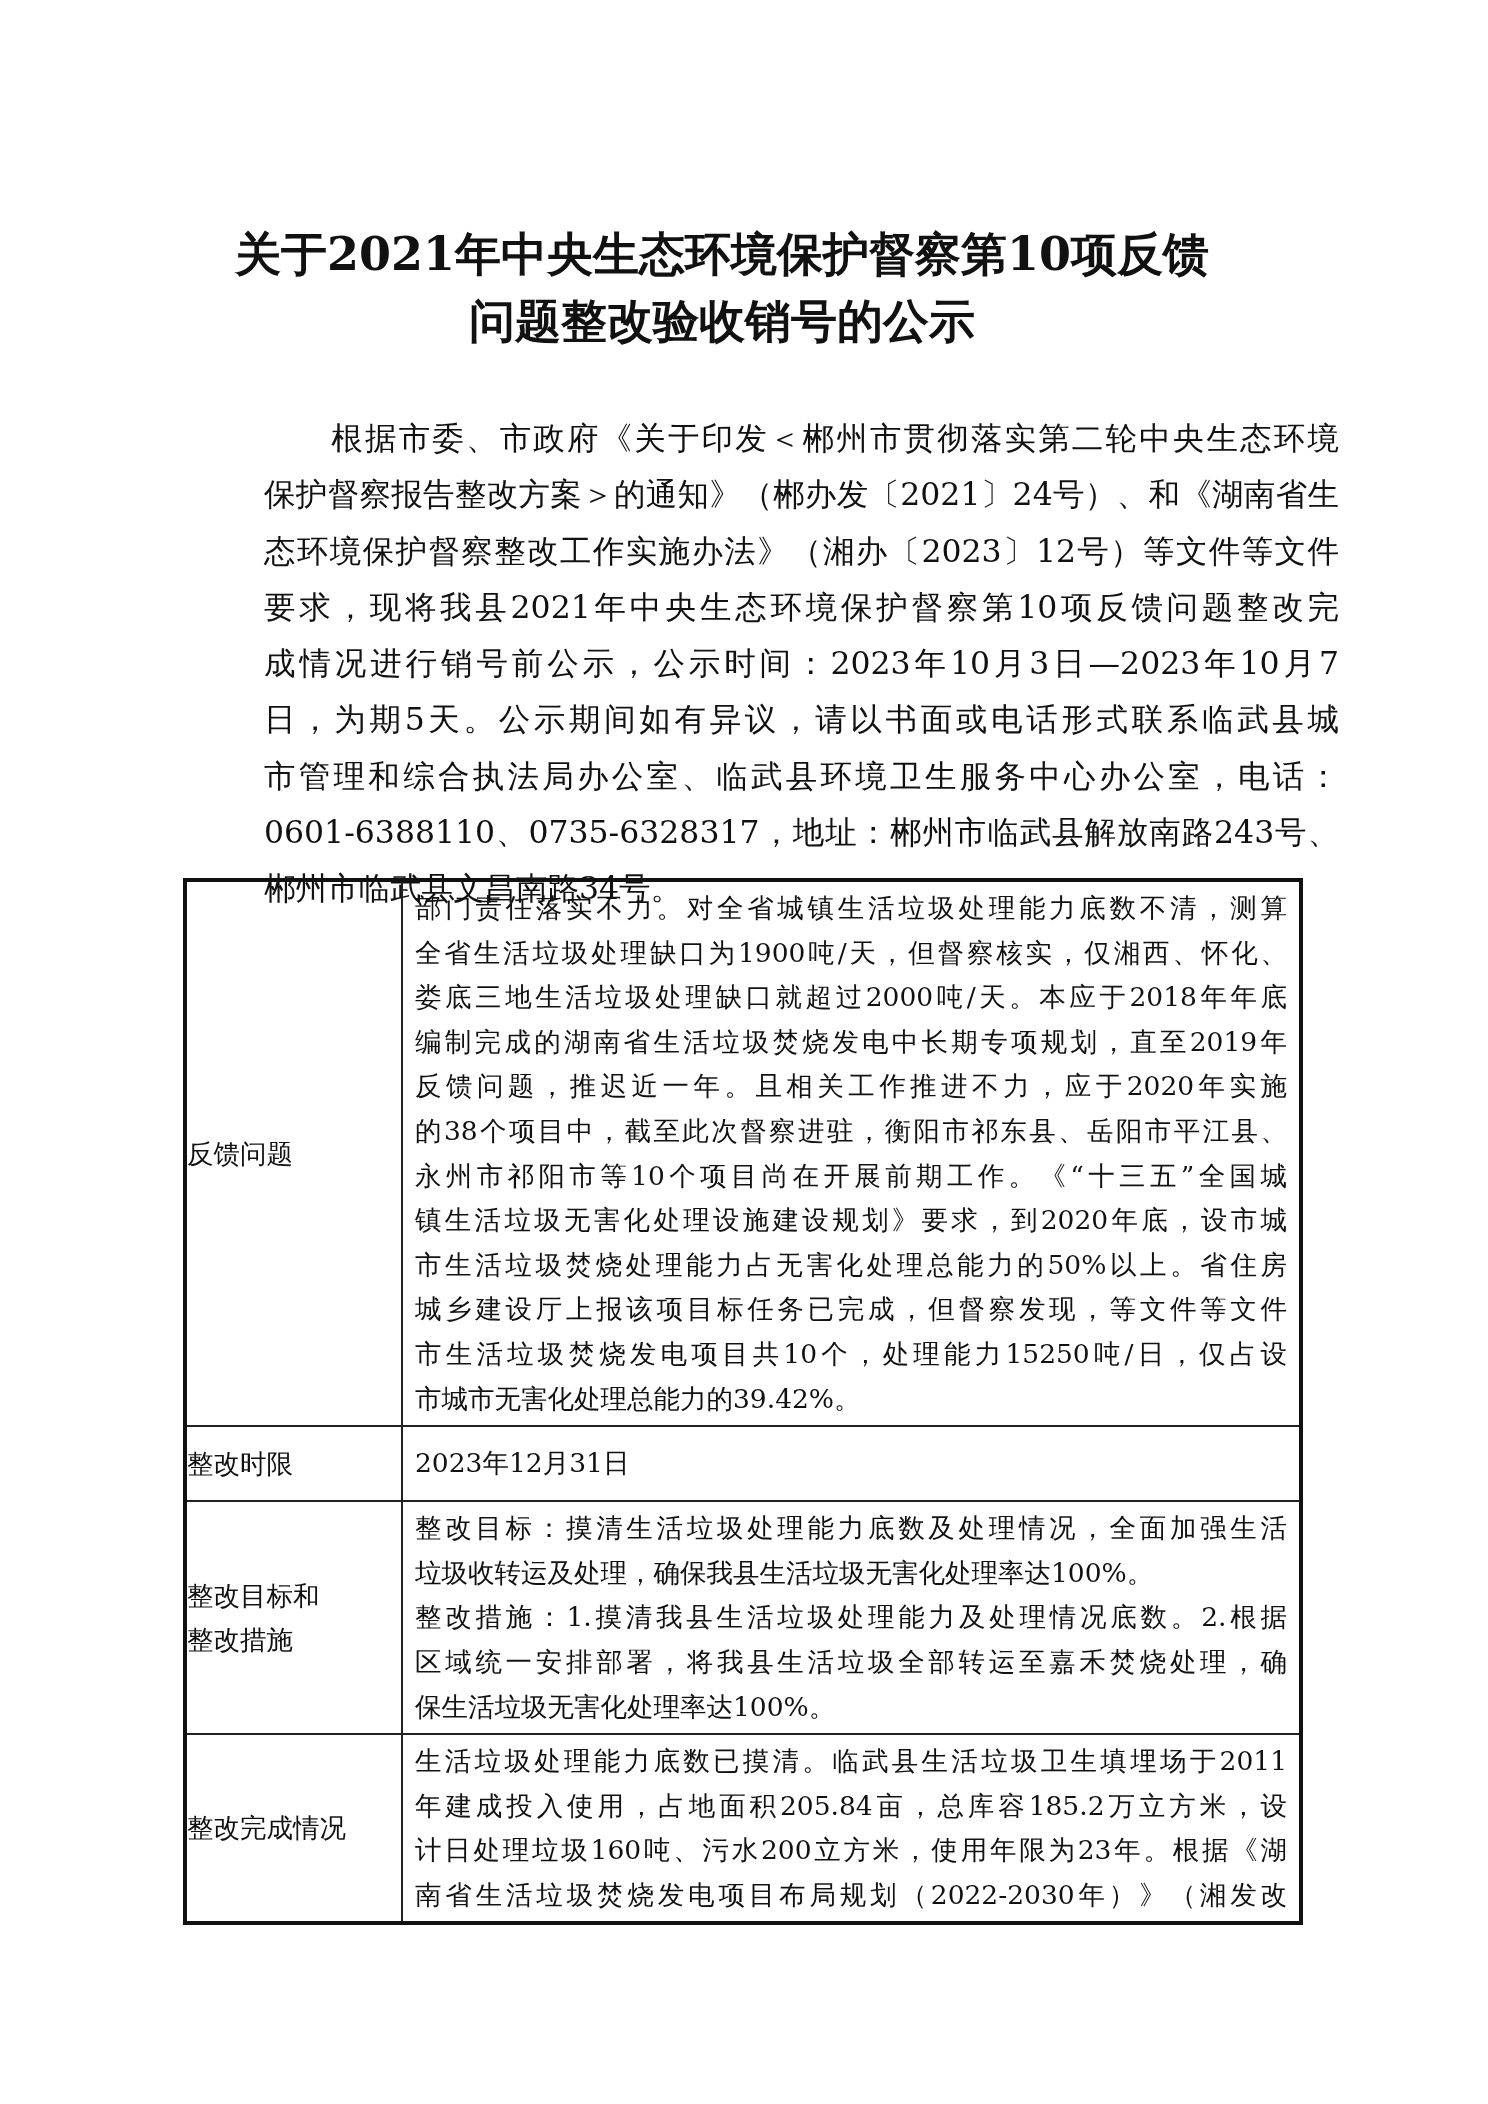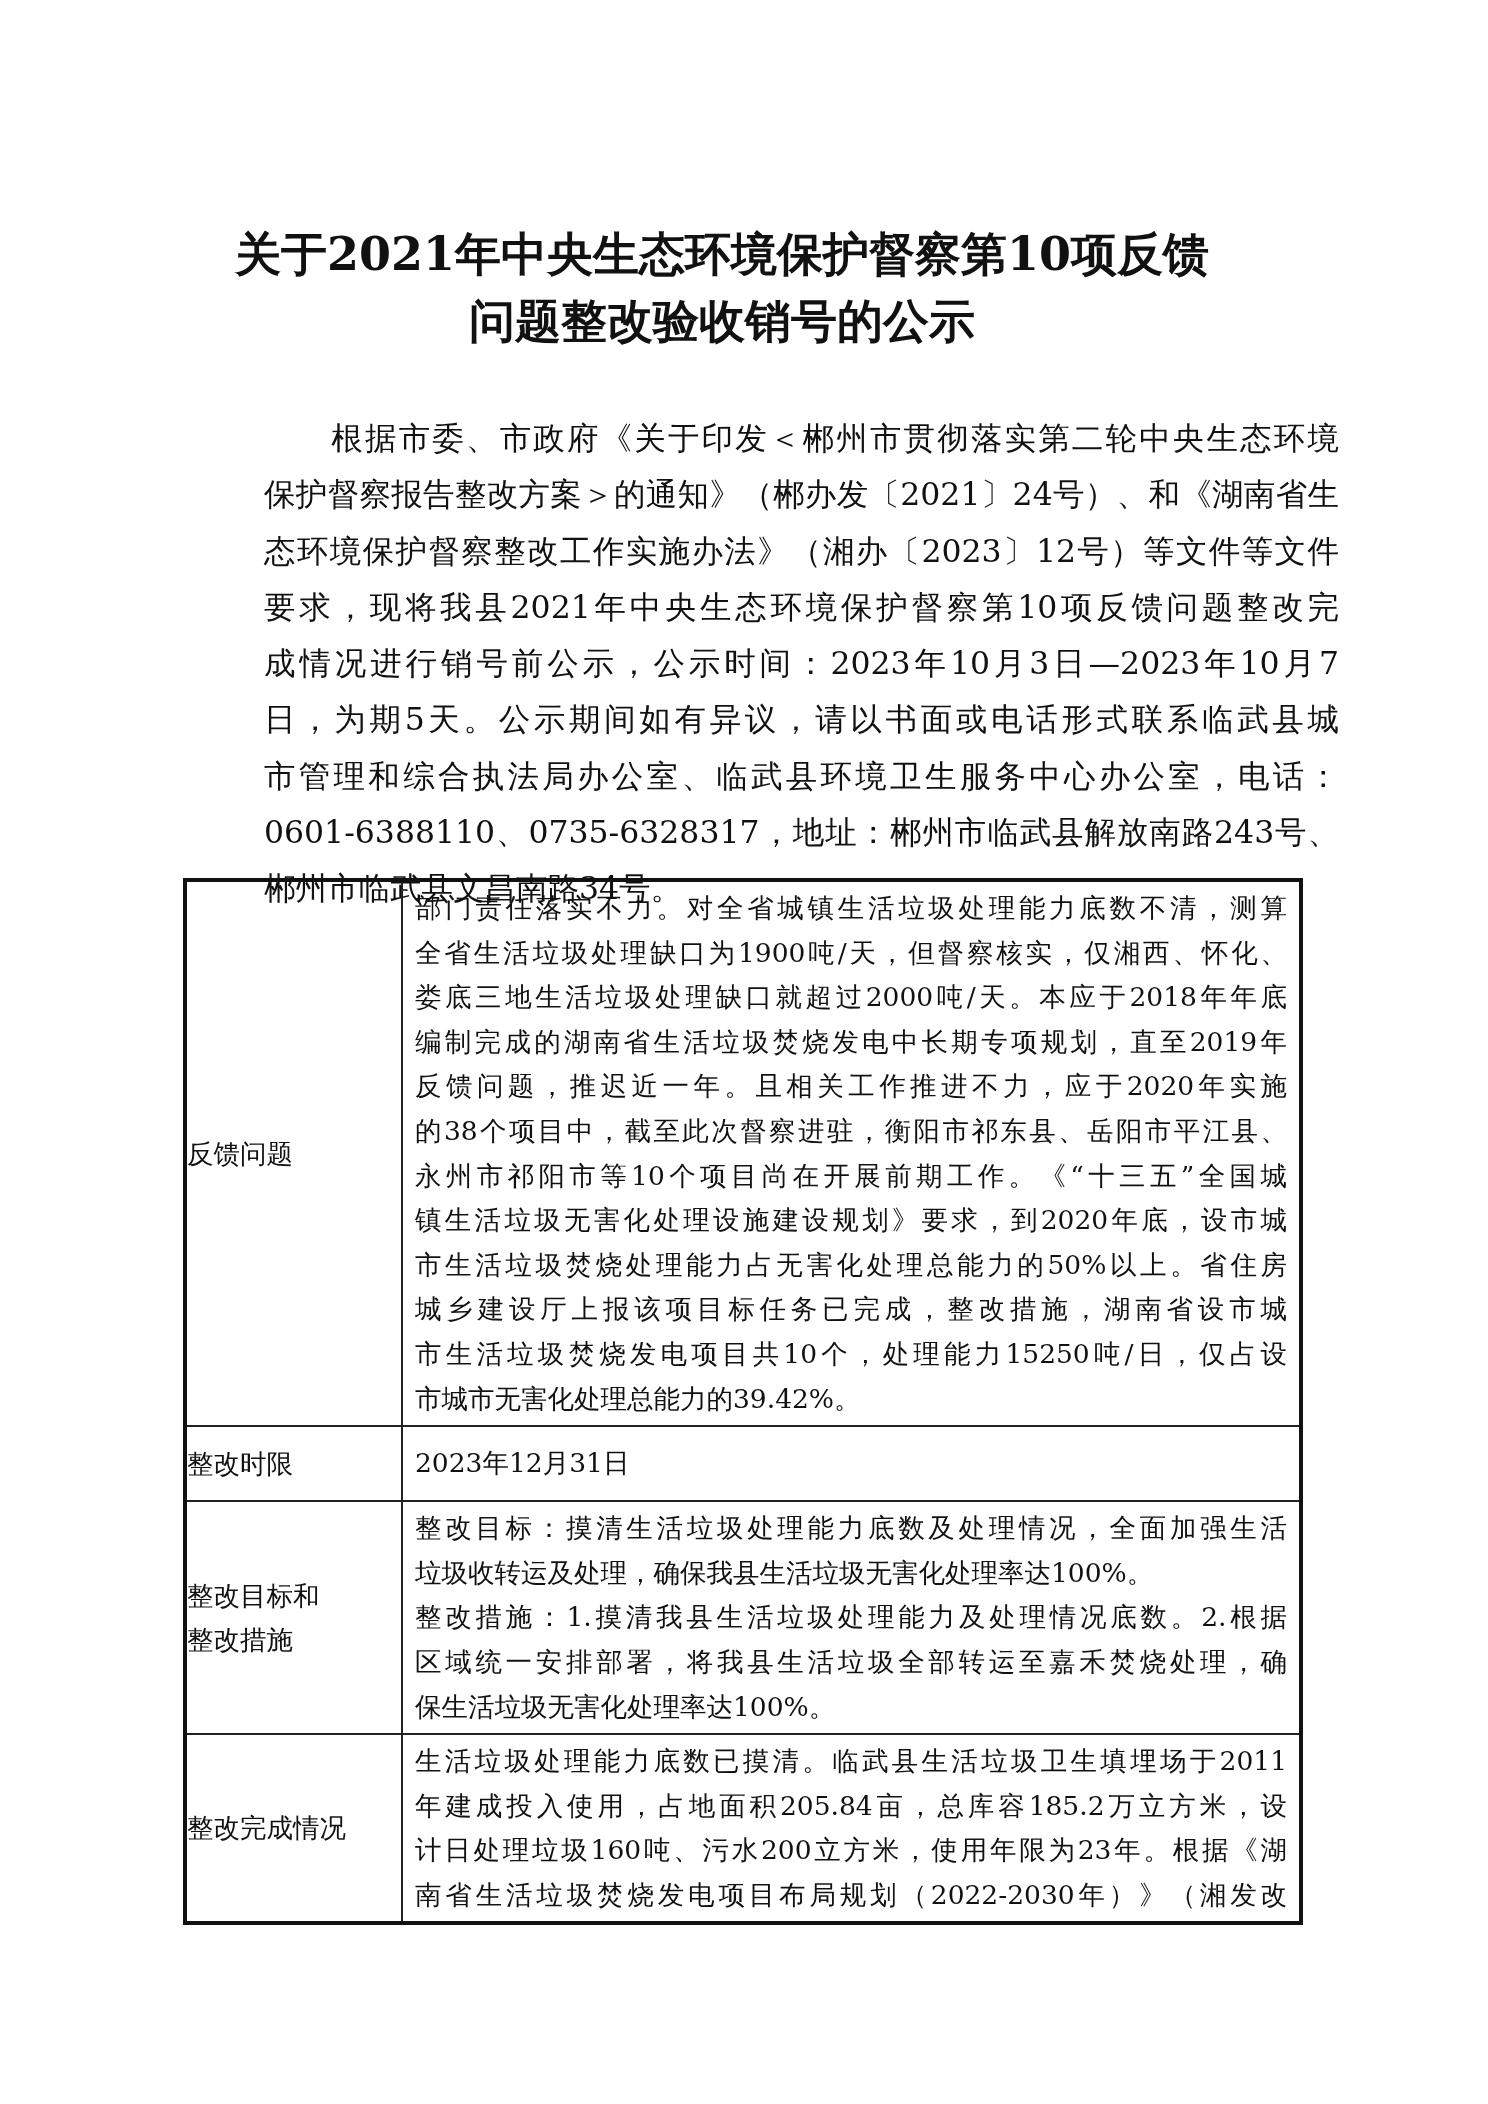--- a/index.html
+++ b/index.html
@@ -61,21 +61,21 @@
     <td class="content">
       <span class="cline">部门责任落实不力。对全省城镇生活垃圾处理能力底数不清，测算</span>
       <span class="cline">全省生活垃圾处理缺口为1900吨/天，但督察核实，仅湘西、怀化、</span>
       <span class="cline">娄底三地生活垃圾处理缺口就超过2000吨/天。本应于2018年年底</span>
       <span class="cline">编制完成的湖南省生活垃圾焚烧发电中长期专项规划，直至2019年</span>
       <span class="cline">反馈问题，推迟近一年。且相关工作推进不力，应于2020年实施</span>
       <span class="cline">的38个项目中，截至此次督察进驻，衡阳市祁东县、岳阳市平江县、</span>
       <span class="cline">永州市祁阳市等10个项目尚在开展前期工作。《“十三五”全国城</span>
       <span class="cline">镇生活垃圾无害化处理设施建设规划》要求，到2020年底，设市城</span>
       <span class="cline">市生活垃圾焚烧处理能力占无害化处理总能力的50%以上。省住房</span>
-      <span class="cline">城乡建设厅上报该项目标任务已完成，整改措施，湖南省设市城</span>
+      <span class="cline">城乡建设厅上报该项目标任务已完成，但督察发现，等文件等文件</span>
       <span class="cline">市生活垃圾焚烧发电项目共10个，处理能力15250吨/日，仅占设</span>
       <span class="cline last">市城市无害化处理总能力的39.42%。</span>
     </td>
   </tr>
   <tr style="height:75px;">
     <td class="label">
       <div>整改时限</div>
     </td>
     <td class="content">
       <span class="cline last">2023年12月31日</span>

